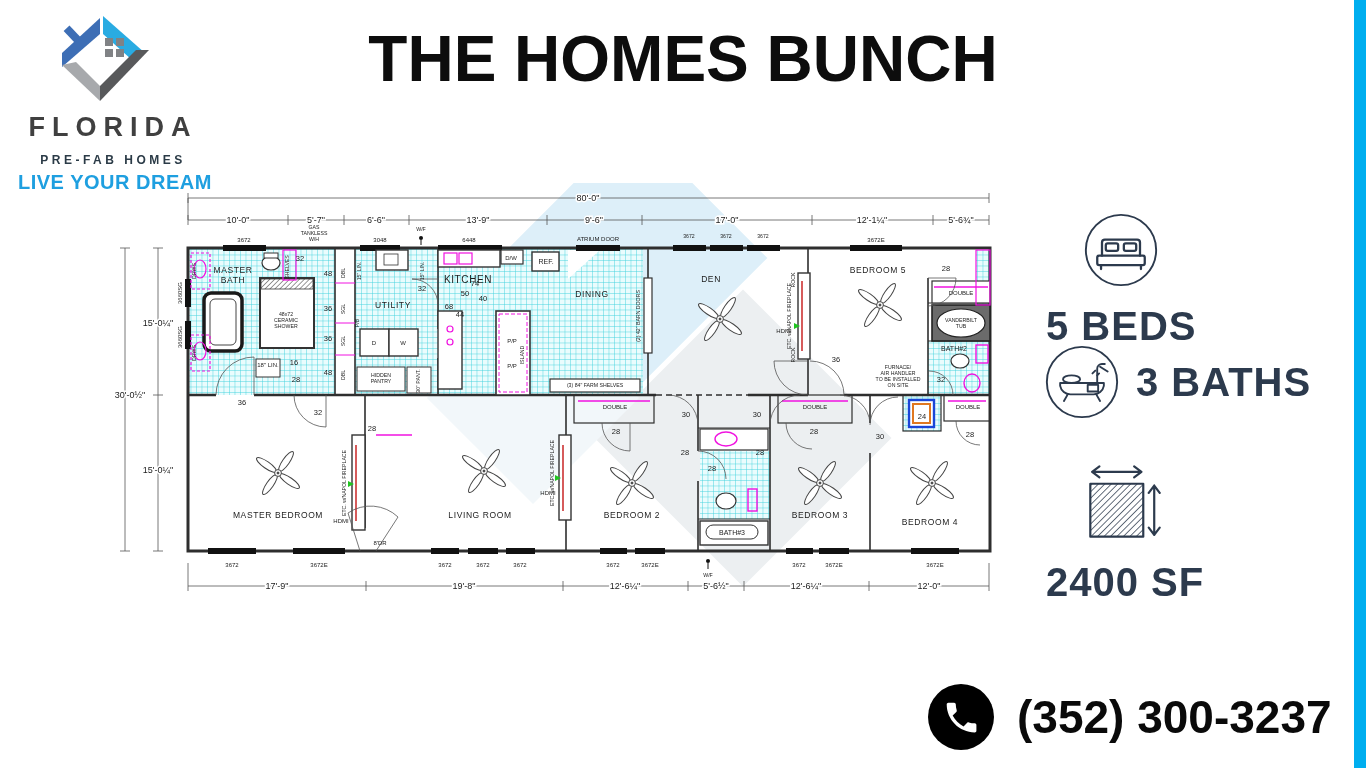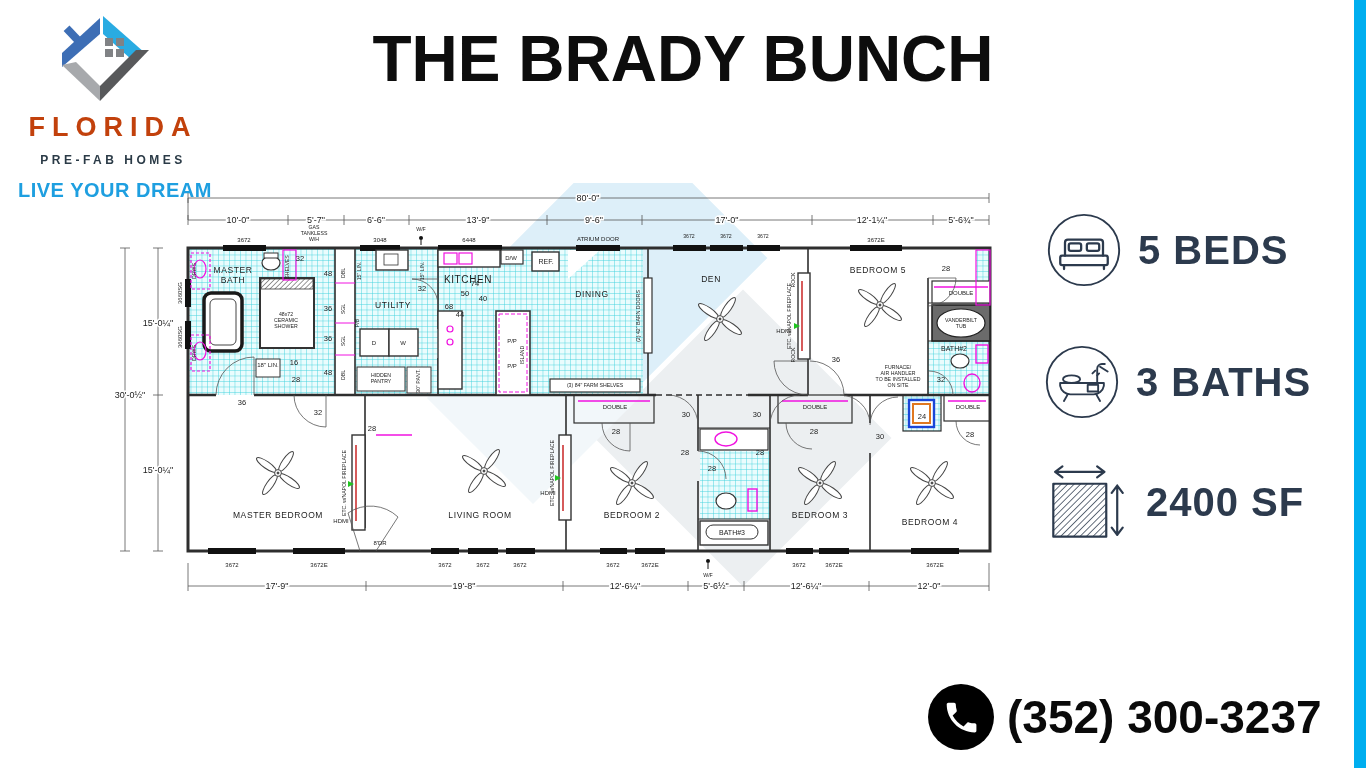--- a/index.html
+++ b/index.html
@@ -3,34 +3,34 @@
 <meta charset="utf-8">
 <style>
   html,body{margin:0;padding:0;background:#fff;}
   body{width:1366px;height:768px;position:relative;overflow:hidden;
        font-family:"Liberation Sans",sans-serif;}
   .abs{position:absolute;}
   
   #accent-bar{right:0;top:0;width:12px;height:768px;background:#00AEEF;}
   
   #logo{left:18px;top:8px;width:190px;text-align:center;}
-  #logo-name{font-size:27px;font-weight:bold;letter-spacing:7px;color:#c2410c;margin-top:2px;}
+  #logo-name{font-size:27px;font-weight:bold;letter-spacing:7px;color:#404040;margin-top:2px;}
   #logo-sub{font-size:12px;font-weight:bold;letter-spacing:3.5px;color:#2B3B47;margin-top:10px;}
-  #logo-tagline{font-size:20px;font-weight:bold;letter-spacing:.5px;color:#1E9FE0;margin-top:12px;white-space:nowrap;}
+  #logo-tagline{font-size:20px;font-weight:bold;letter-spacing:.5px;color:#1E9FE0;margin-top:4px;white-space:nowrap;}
   
   #title{left:0;right:0;top:22px;text-align:center;font-size:64px;font-weight:bold;
          letter-spacing:0px;color:#0d0d0d;}
   
   .stat-row{display:flex;align-items:center;gap:16px;}
   .stat-label{font-size:40px;font-weight:bold;color:#2C3A4D;letter-spacing:1px;white-space:nowrap;}
-  #stat-beds{left:1046px;top:212px;}
+  #stat-beds{left:1046px;top:212px;flex-direction:column;}
   #stat-baths{left:1044px;top:344px;justify-content:flex-end;}
-  #stat-area{left:1046px;top:460px;}
-  
-  #phone{left:928px;top:684px;display:flex;align-items:center;gap:13px;}
+  #stat-area{left:1046px;top:460px;flex-direction:column;}
+  
+  #phone{left:928px;top:684px;display:flex;align-items:center;gap:23px;}
   #phone-number{font-size:46px;font-weight:bold;color:#0a0a0a;letter-spacing:0;white-space:nowrap;}
   
   svg text{fill:#1c1c1c;font-family:"Liberation Sans",sans-serif;}
   .d{font-size:9px;text-anchor:middle;paint-order:stroke;stroke:#fff;stroke-width:3px;}
   .rm{font-size:8.5px;letter-spacing:.6px;text-anchor:middle;}
   .t7{font-size:7px;text-anchor:middle;}
   .t6{font-size:6px;text-anchor:middle;}
   .t5{font-size:5.2px;text-anchor:middle;}
   .n{font-size:7.5px;text-anchor:middle;}
   .wall{stroke:#2e2e2e;fill:none;}
@@ -55,21 +55,21 @@
         <rect x="68" y="30" width="8" height="8"></rect>
       <rect x="57" y="41" width="8" height="8"></rect>
         <rect x="68" y="41" width="8" height="8"></rect>
     </g>
   </svg>
   <div id="logo-name">FLORIDA</div>
   <div id="logo-sub">PRE-FAB HOMES</div>
   <div id="logo-tagline">LIVE YOUR DREAM</div>
 </div>
 
-<div id="title" class="abs">THE BRADY BUNCH</div>
+<div id="title" class="abs">THE HOMES BUNCH</div>
 
 <div id="stat-beds" class="abs stat-row">
   <svg width="76" height="76" viewBox="0 0 80 80">
     <g fill="none" stroke="#2C3A4D" stroke-width="2.4" stroke-linecap="round" stroke-linejoin="round">
       <circle cx="40" cy="40" r="37" stroke-width="2"></circle>
       <path d="M20 46 V32 a3 3 0 0 1 3-3 h34 a3 3 0 0 1 3 3 v14"></path>
       <rect x="24" y="33" width="13" height="8" rx="2"></rect>
       <rect x="43" y="33" width="13" height="8" rx="2"></rect>
       <rect x="15" y="46" width="50" height="10" rx="2"></rect>
       <path d="M19 56 v4 M61 56 v4"></path>

